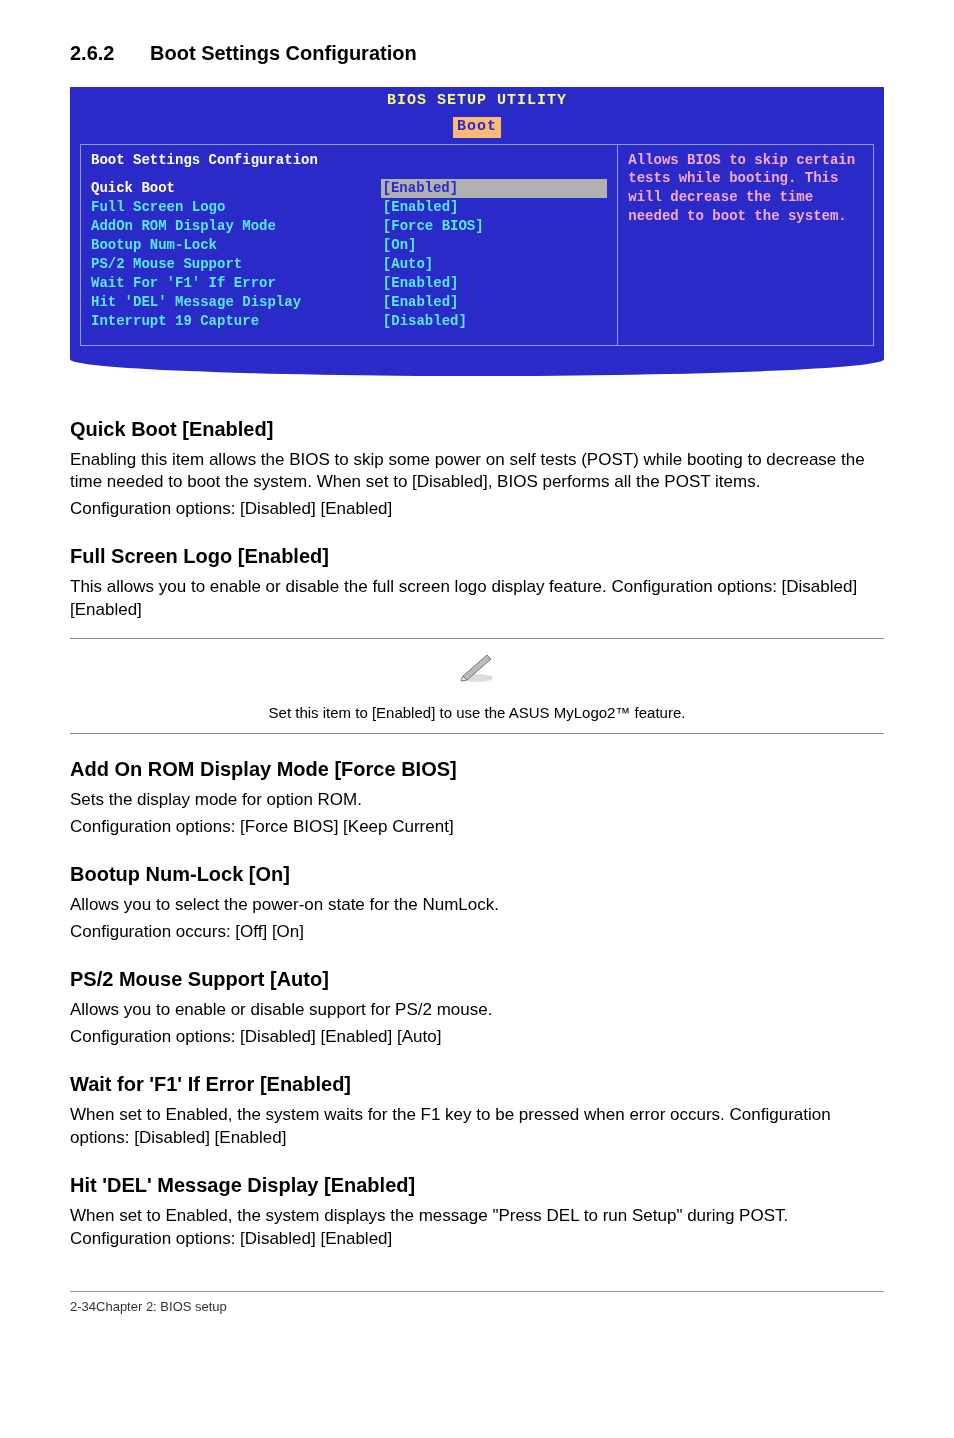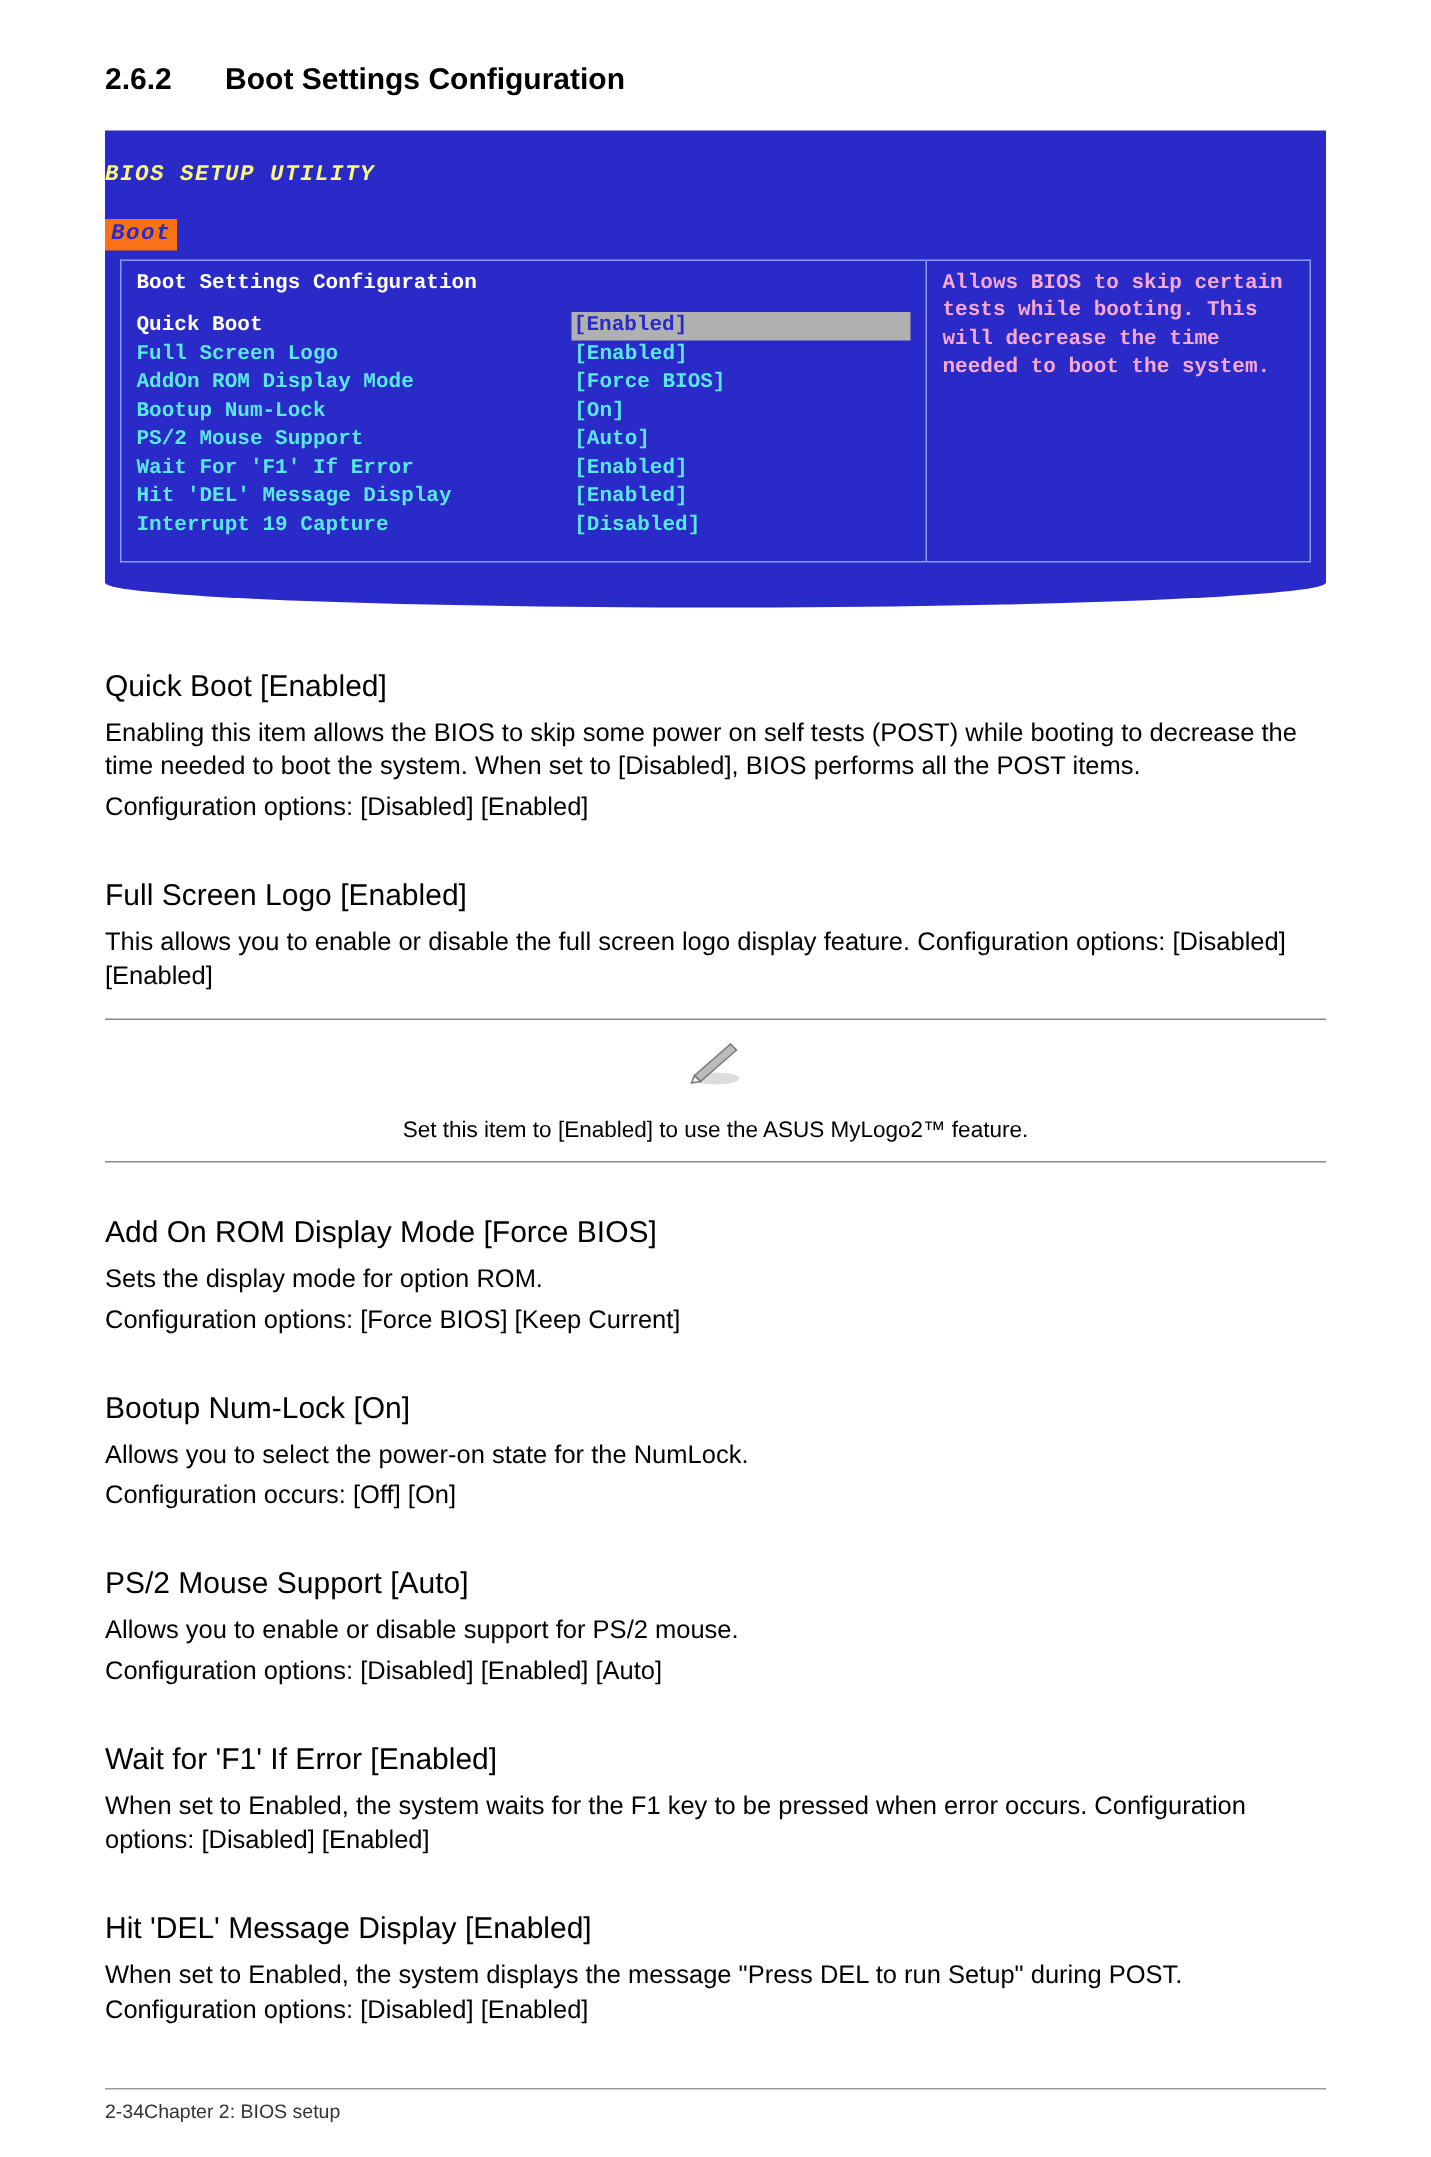--- a/index.html
+++ b/index.html
@@ -25,35 +25,34 @@
     background: #2a2ac8;
     border-radius: 0 0 60% 60% / 0 0 20px 20px;
     font-family: "Courier New", monospace;
     font-size: 14px;
     color: #fff;
     padding-bottom: 30px;
     overflow: hidden;
     margin-bottom: 40px;
   }
   .bios-header {
-    text-align: left;
+    text-align: center;
     font-weight: bold;
     color: #f8f87a;
     letter-spacing: 1px;
-    padding-top: 20px;
+    padding-top: 4px;
     font-size: 15px;
-    font-style: italic;
   }
   .bios-tab {
     display: inline-block;
-    background: #f97316;
+    background: #fdba74;
     color: #2a2ac8;
     padding: 0 4px;
     font-weight: bold;
-    margin-top: 19px;
+    margin-top: 6px;
   }
   .bios-body {
     display: flex;
     padding: 6px 10px 0 10px;
   }
   .bios-left {
     flex: 2.2;
     border: 1px solid #8899ff;
     border-right: none;
     padding: 6px 10px 14px 10px;
@@ -79,22 +78,22 @@
     align-items: center;
   }
   .bios-row.selected { color: #fff; }
   .bios-row.selected .bval { background:#b0b0b0; color:#2a2ac8; padding:0 2px; }
   .bios-row .blabel { flex: 1.3; }
   .bios-row .bval { flex: 1; }
 
   
   h2.item-head {
     font-size: 20px;
-    font-weight: normal;
-    margin-top: 34px;
+    font-weight: bold;
+    margin-top: 22px;
     margin-bottom: 6px;
   }
   p.body-text { margin-bottom: 4px; }
 
   
   .note-row {
     display: flex;
     align-items: center;
     border-top: 1px solid #888;
     border-bottom: 1px solid #888;

